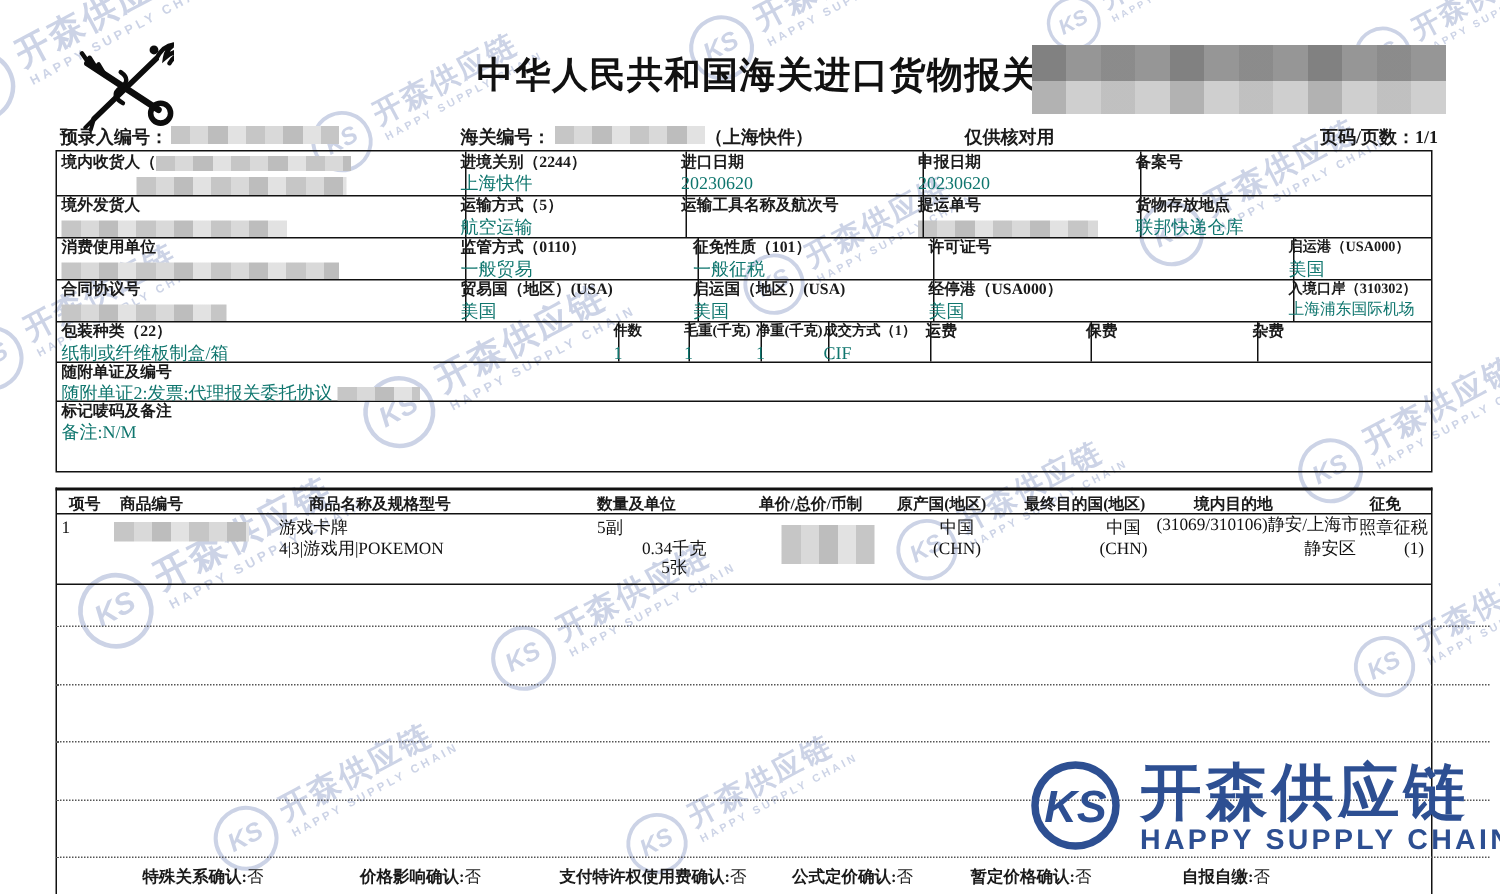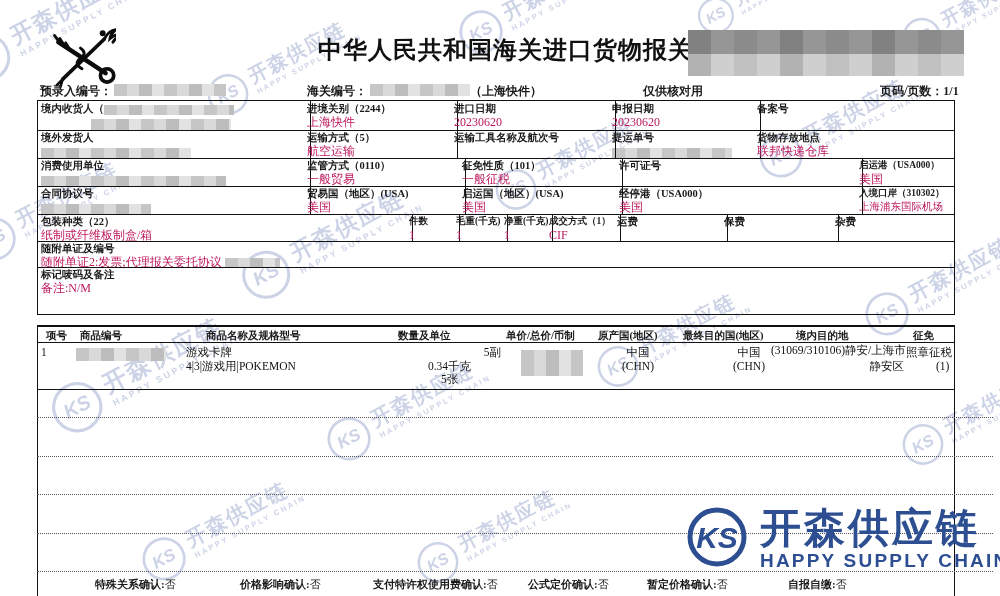--- a/index.html
+++ b/index.html
@@ -25,21 +25,21 @@
   #title{font-size:24px;font-weight:bold;color:#111;letter-spacing:1px;white-space:nowrap;}
 
   
   #info-table{position:absolute;left:37px;top:100px;width:916px;height:213px;border:1.6px solid #111;}
   .row{position:absolute;left:0;right:0;border-bottom:1.4px solid #111;}
   .row.last{border-bottom:none;}
   .cell{position:absolute;top:0;bottom:0;border-right:1.4px solid #111;padding:1px 3px;overflow:hidden;}
   .cell.end{border-right:none;}
   .lbl{display:block;font-size:10.5px;font-weight:bold;line-height:13px;color:#1a1a1a;white-space:nowrap;}
   .lbl.sm{font-size:9.5px;}
-  .val{display:block;font-size:12px;line-height:14px;color:#be185d;white-space:nowrap;}
+  .val{display:block;font-size:12px;line-height:14px;color:#0f766e;white-space:nowrap;}
 
   
   #goods{position:absolute;left:37px;top:325px;width:916px;height:271px;border-top:2px solid #111;border-left:1.6px solid #111;border-right:1.6px solid #111;}
   .ghdr{position:absolute;top:2px;font-size:10.5px;font-weight:bold;color:#1a1a1a;white-space:nowrap;}
   #ghdr-line{position:absolute;top:15px;left:0;right:0;border-top:1.4px solid #111;}
   #gitem-line{position:absolute;top:62px;left:0;right:0;border-top:1.4px solid #111;}
   .gtxt{position:absolute;font-size:11.5px;line-height:13px;color:#111;white-space:nowrap;}
   .dotline{position:absolute;left:37px;width:956px;border-top:1.2px dotted #555;z-index:1;}
 
   
@@ -348,21 +348,21 @@
       <span class="ghdr" style="left:560px">原产国(地区)</span>
       <span class="ghdr" style="left:645px">最终目的国(地区)</span>
       <span class="ghdr" style="left:758px">境内目的地</span>
       <span class="ghdr" style="left:875px">征免</span>
       <div id="ghdr-line"></div>
 
       <span class="gtxt" style="left:3px;top:19px">1</span>
       <span class="px abs" style="left:38px;top:21px;width:90px;height:13px"></span>
       <span class="gtxt" style="left:148px;top:19px">游戏卡牌</span>
       <span class="gtxt" style="left:148px;top:33px">4|3|游戏用|POKEMON</span>
-      <span class="gtxt" style="left:360px;top:19px;width:103px;text-align:right">5副</span>
+      <span class="gtxt" style="left:360px;top:19px;width:103px;text-align:left">5副</span>
       <span class="gtxt" style="left:360px;top:33px;width:103px;text-align:center">0.34千克</span>
       <span class="gtxt" style="left:360px;top:46px;width:103px;text-align:center">5张</span>
       <span class="px abs" style="left:483px;top:23px;width:62px;height:26px"></span>
       <span class="gtxt" style="left:570px;top:19px;width:60px;text-align:center">中国</span>
       <span class="gtxt" style="left:570px;top:33px;width:60px;text-align:center">(CHN)</span>
       <span class="gtxt" style="left:683px;top:19px;width:56px;text-align:center">中国</span>
       <span class="gtxt" style="left:683px;top:33px;width:56px;text-align:center">(CHN)</span>
       <span class="gtxt" style="left:733px;top:17px;width:133px;text-align:right">(31069/310106)静安/上海市</span>
       <span class="gtxt" style="left:733px;top:33px;width:133px;text-align:right">静安区</span>
       <span class="gtxt" style="left:868px;top:19px">照章征税</span>

